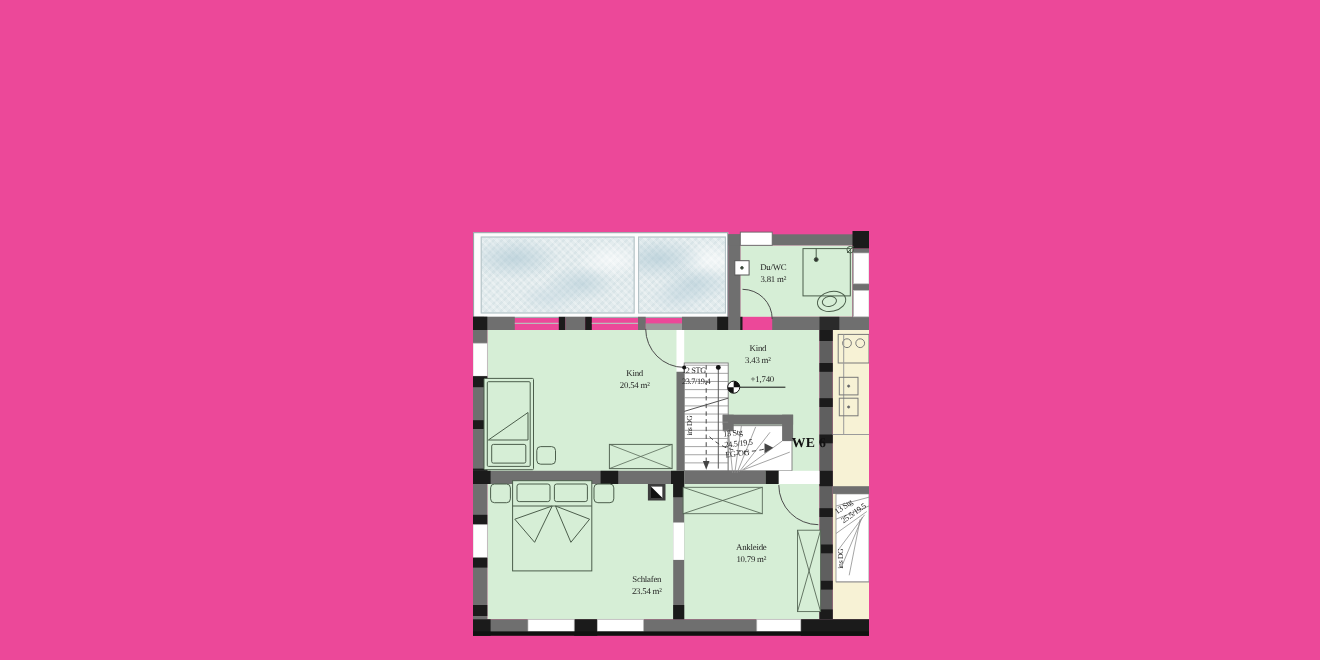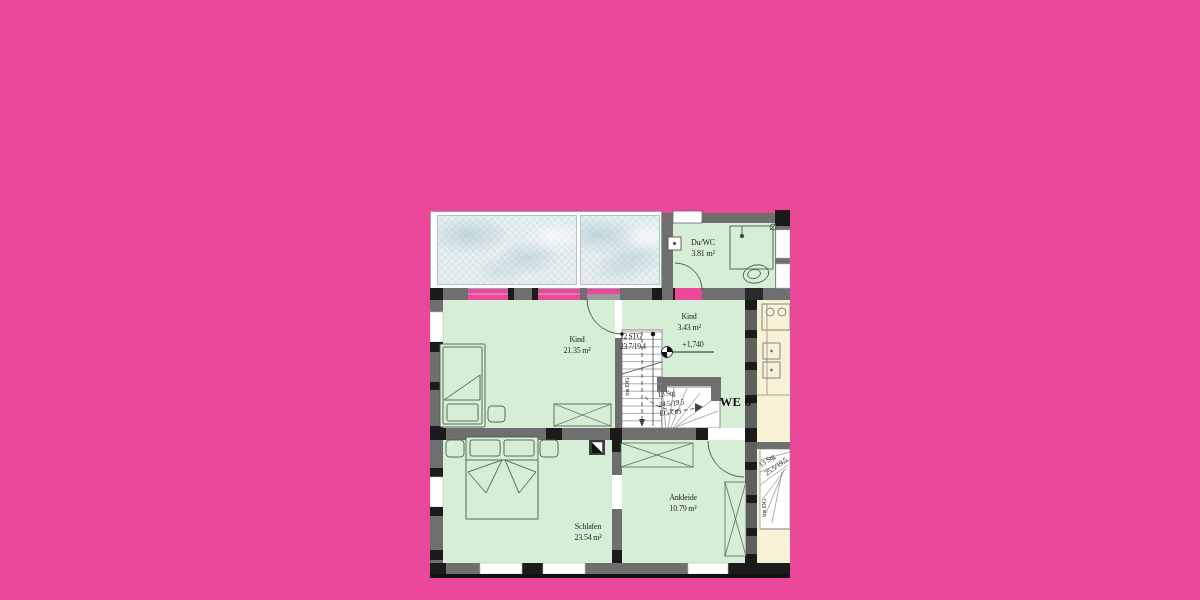--- a/index.html
+++ b/index.html
@@ -245,21 +245,21 @@
         <path d="M 237,142 L 237,147.5 A 5.5,5.5 0 0 1 231.5,142 Z" fill="#111"></path>
       </g>
     </svg>
 
     <div class="lbl" style="left:238px;top:28px;width:70px;">
       <span class="ln">Du/WC</span>
       <span class="ln">3.81 m²</span>
     </div>
     <div class="lbl" style="left:111px;top:125px;width:72px;">
       <span class="ln">Kind</span>
-      <span class="ln">21.35 m²</span>
+      <span class="ln">20.54 m²</span>
     </div>
     <div class="lbl" style="left:224px;top:102px;width:70px;">
       <span class="ln">Kind</span>
       <span class="ln">3.43 m²</span>
     </div>
     <div class="lbl level" style="left:240px;top:130px;width:46px;">+1,740</div>
     <div class="lbl we2" style="left:283px;top:187px;width:45px;">WE 6</div>
     <div class="lbl" style="left:121px;top:272px;width:74px;margin-top:40px;">
       <span class="ln">Schlafen</span>
       <span class="ln">23.54 m²</span>

